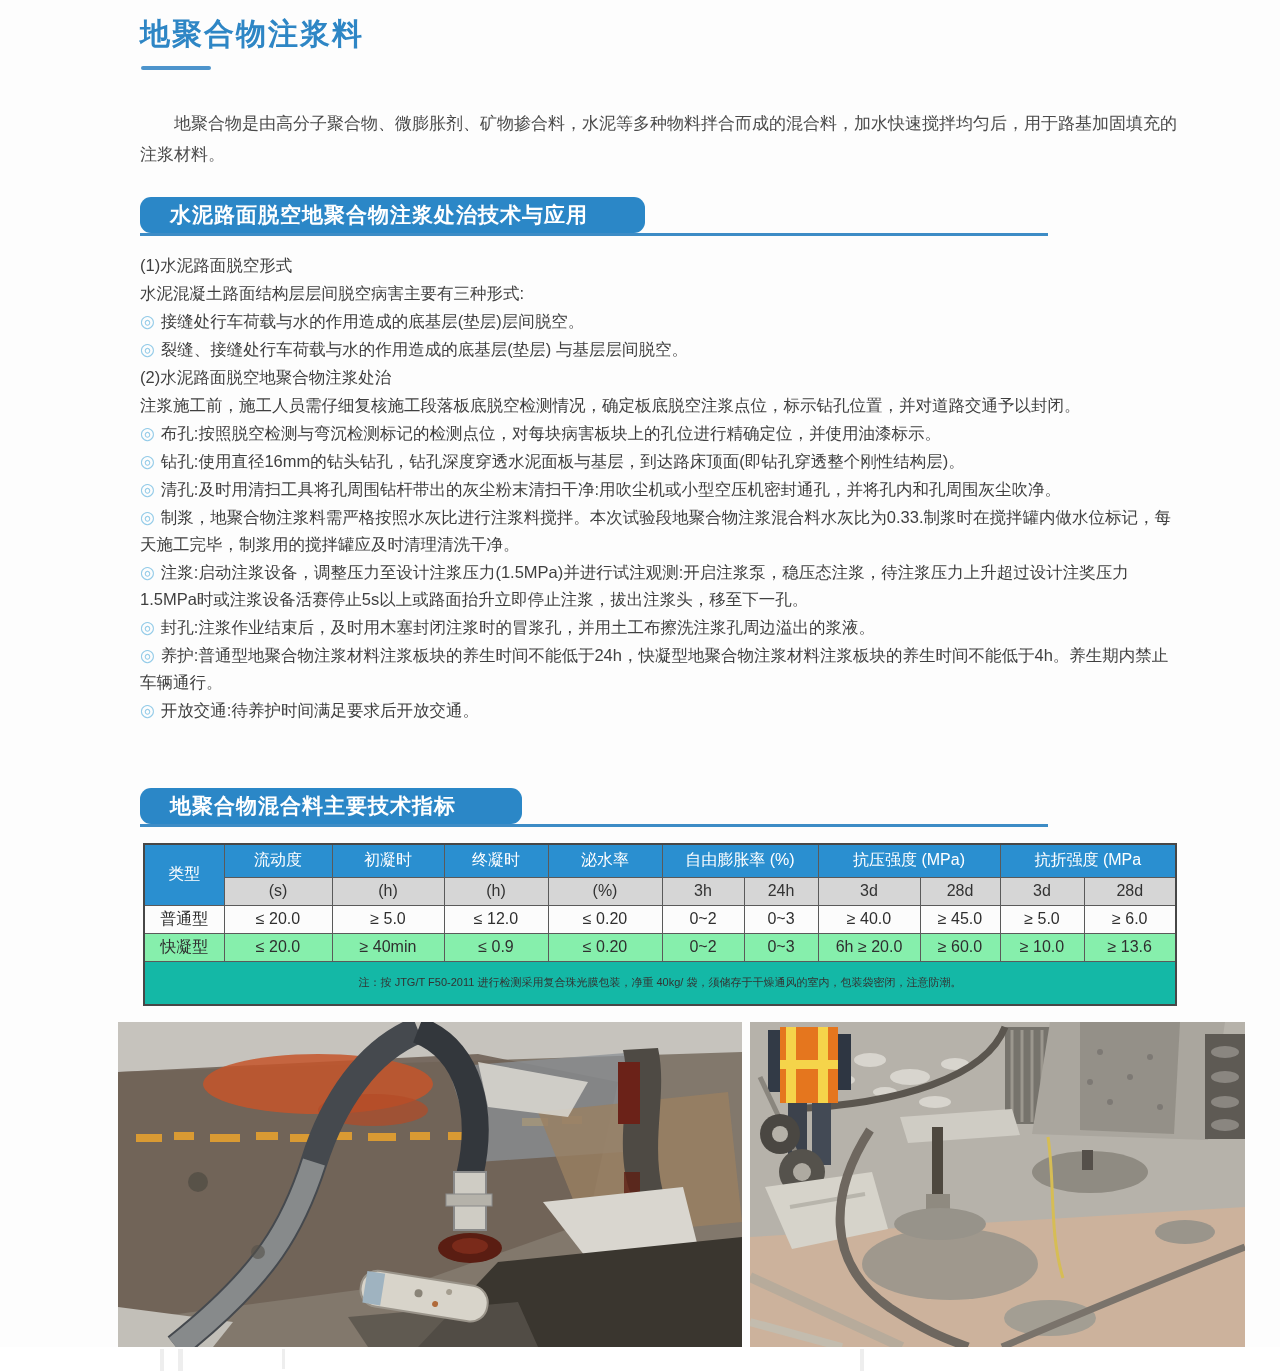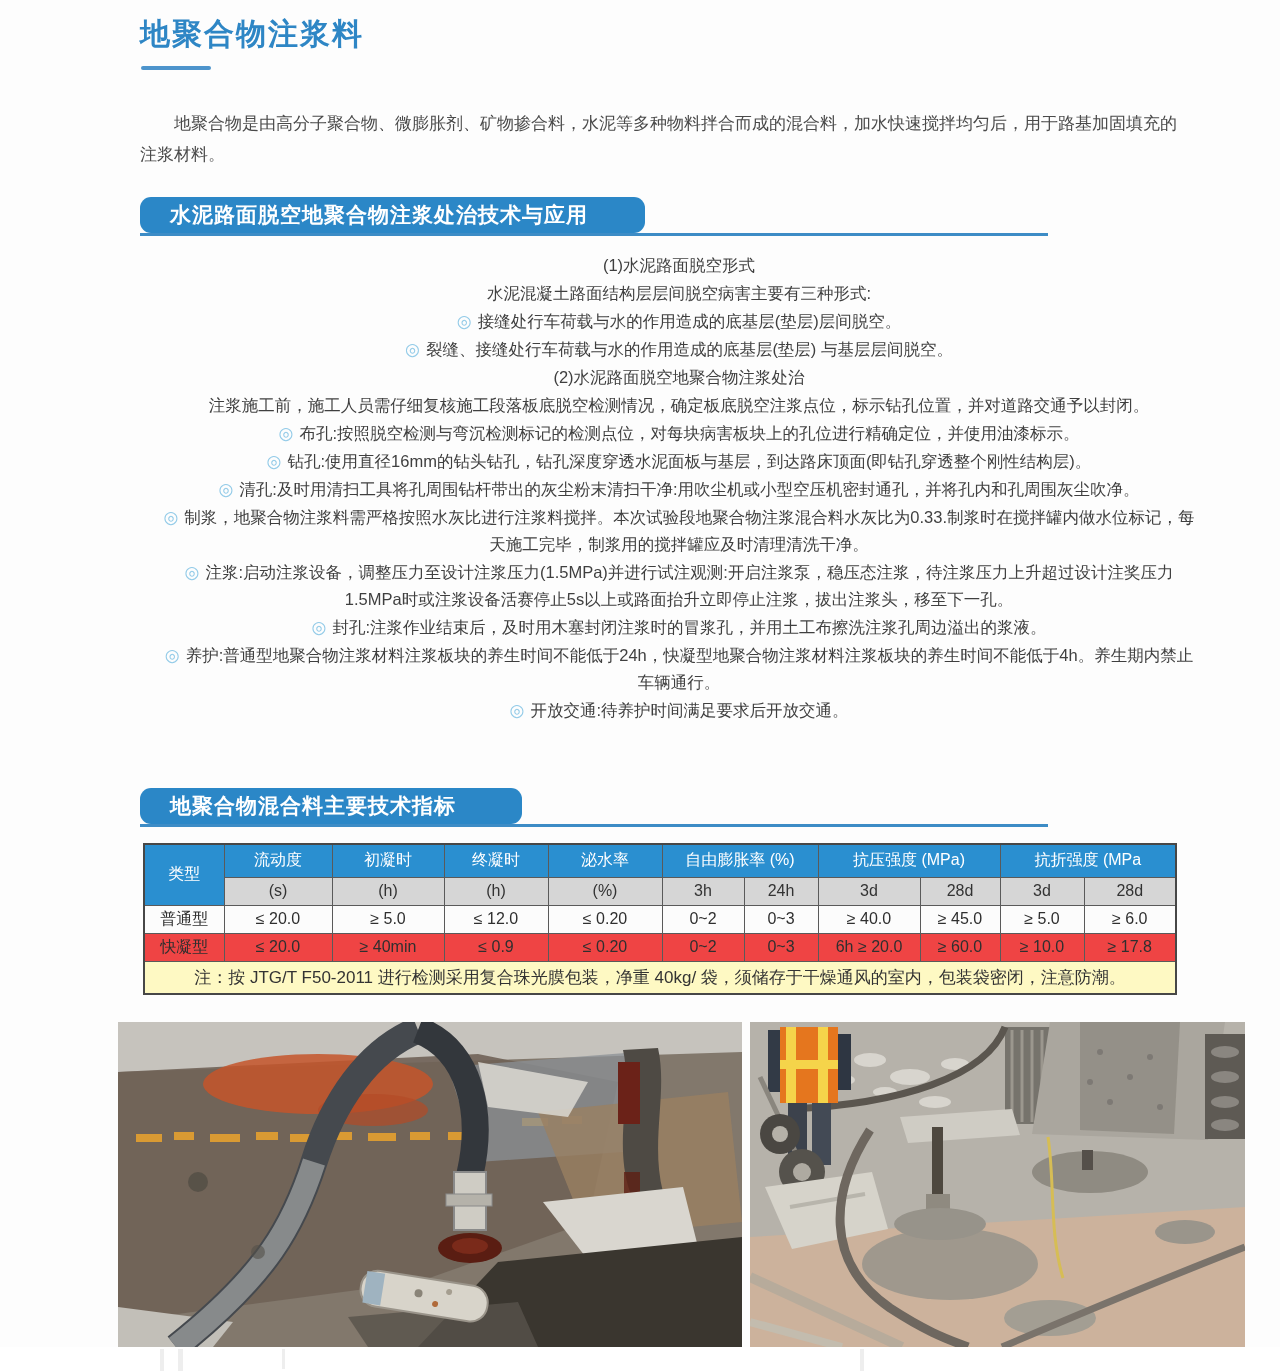--- a/index.html
+++ b/index.html
@@ -12,33 +12,33 @@
 
   .intro { position:absolute; left:140px; top:108px; width:1045px; font-size:17px; line-height:31px; color:#4a4a4a; text-indent:2em; }
 
   .banner-row { position:absolute; left:140px; width:908px; border-bottom:3px solid #3d8cc6; }
   .banner-row.b1 { top:197px; }
   .banner-row.b2 { top:788px; }
   .banner-label { height:36px; line-height:36px; background:#2b87c7; color:#ffffff; font-size:21px; font-weight:bold; padding-left:30px; border-top-right-radius:18px; letter-spacing:1px;border-radius:11px; }
   .banner-row.b1 .banner-label { width:505px; }
   .banner-row.b2 .banner-label { width:382px; }
 
-  .content { position:absolute; left:158px; top:252px; width:1042px; font-size:16.5px; line-height:27px; color:#3f3f3f;text-align:center; }
+  .content { position:absolute; left:140px; top:252px; width:1042px; font-size:16.5px; line-height:27px; color:#3f3f3f; }
   .content p { margin:0 0 1px 0; }
   .b-icon { color:#93cbe8; font-size:17px; margin-right:6px; }
 
   table.spec { position:absolute; left:143px; top:843px; width:1032px; border-collapse:collapse; table-layout:fixed; }
   table.spec td, table.spec th { border:1px solid #5a5a5a; text-align:center; vertical-align:middle; font-weight:normal; overflow:hidden; white-space:nowrap; }
   table.spec { border:2px solid #474747; }
   tr.hrow1 td { height:33px; background:#2a8fd0; color:#ffffff; font-size:16px; }
   tr.hrow2 td { height:28px; background:#d6d6d6; color:#333333; font-size:16px; }
   td.type-cell { background:#2a8fd0; color:#ffffff; font-size:16px; }
   tr.row-a td { height:28px; background:#fcfcfc; font-size:16px; color:#2f2f2f; }
-  tr.row-b td { height:28px; background:#ef4444; font-size:16px; color:#2f2f2f; }
-  tr.note-row td { height:33px; background:#fef9c3; font-size:17px; color:#333333; }
+  tr.row-b td { height:28px; background:#86efac; font-size:16px; color:#2f2f2f; }
+  tr.note-row td { height:44px; background:#14b8a6; font-size:11px; color:#333333; }
 
   .photo { position:absolute; top:1022px; height:325px; }
   .photo svg { display:block; width:100%; height:100%; }
   .photo.left { left:118px; width:624px; }
   .photo.right { left:750px; width:495px; }
 
   .bottom-strip { position:absolute; left:0; top:1347px; width:1280px; height:25px; background:#ffffff; }
   .smudge { position:absolute; top:2px; background:#e3e3e3; opacity:.6; }
 </style>
 </head>
@@ -130,21 +130,21 @@
       <td>快凝型</td>
       <td>≤ 20.0</td>
       <td>≥ 40min</td>
       <td>≤ 0.9</td>
       <td>≤ 0.20</td>
       <td>0~2</td>
       <td>0~3</td>
       <td>6h ≥ 20.0</td>
       <td>≥ 60.0</td>
       <td>≥ 10.0</td>
-      <td>≥ 17.8</td>
+      <td>≥ 13.6</td>
     </tr>
     <tr class="note-row">
       <td colspan="11">注：按 JTG/T F50-2011 进行检测采用复合珠光膜包装，净重 40kg/ 袋，须储存于干燥通风的室内，包装袋密闭，注意防潮。</td>
     </tr>
   </tbody>
     </table>
 
   <div class="photo left">
     <svg viewBox="0 0 624 325" preserveAspectRatio="none" aria-hidden="true">
       <rect x="0" y="0" width="624" height="325" fill="#82786c"></rect>

